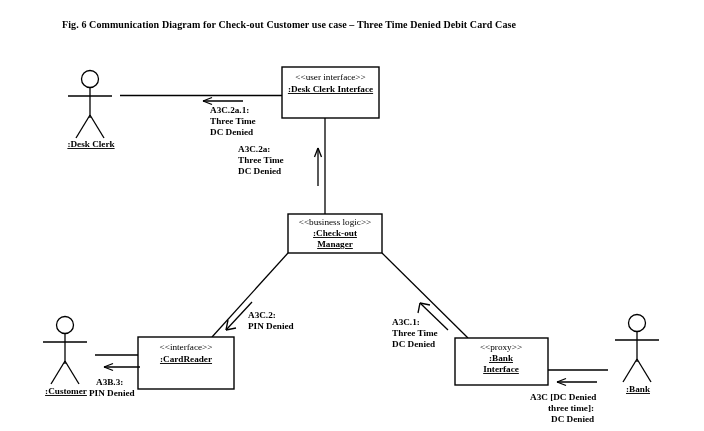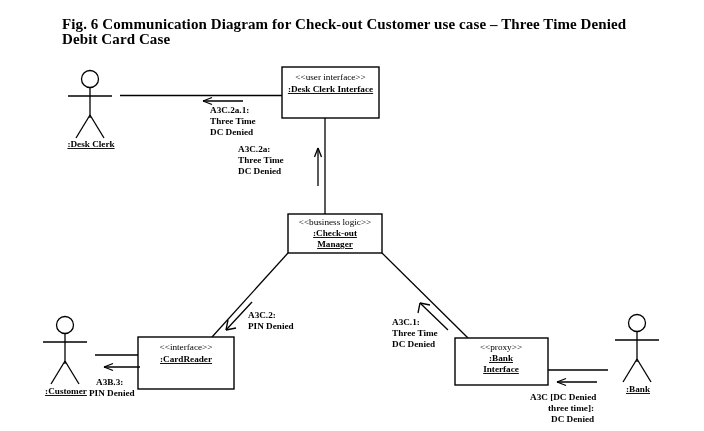--- a/index.html
+++ b/index.html
@@ -15,21 +15,21 @@
     overflow: hidden;
     font-family: "Liberation Serif", "DejaVu Serif", serif;
   }
   #figure-title {
     position: absolute;
     left: 62px;
     top: 17px;
     width: 566px;
     font-family: "Liberation Serif", "DejaVu Serif", serif;
     font-weight: bold;
-    font-size: 15px;
+    font-size: 10px;
     line-height: 15px;
     color: #000000;
     letter-spacing: 0.1px;
   }
   #diagram-canvas {
     position: absolute;
     left: 0;
     top: 0;
     width: 704px;
     height: 431px;

